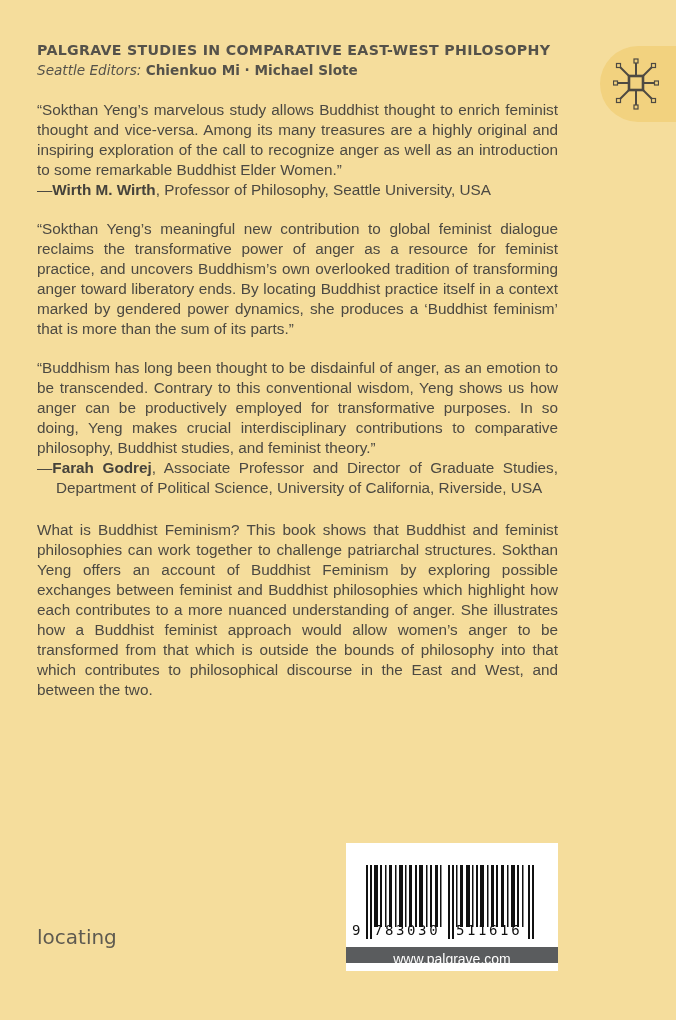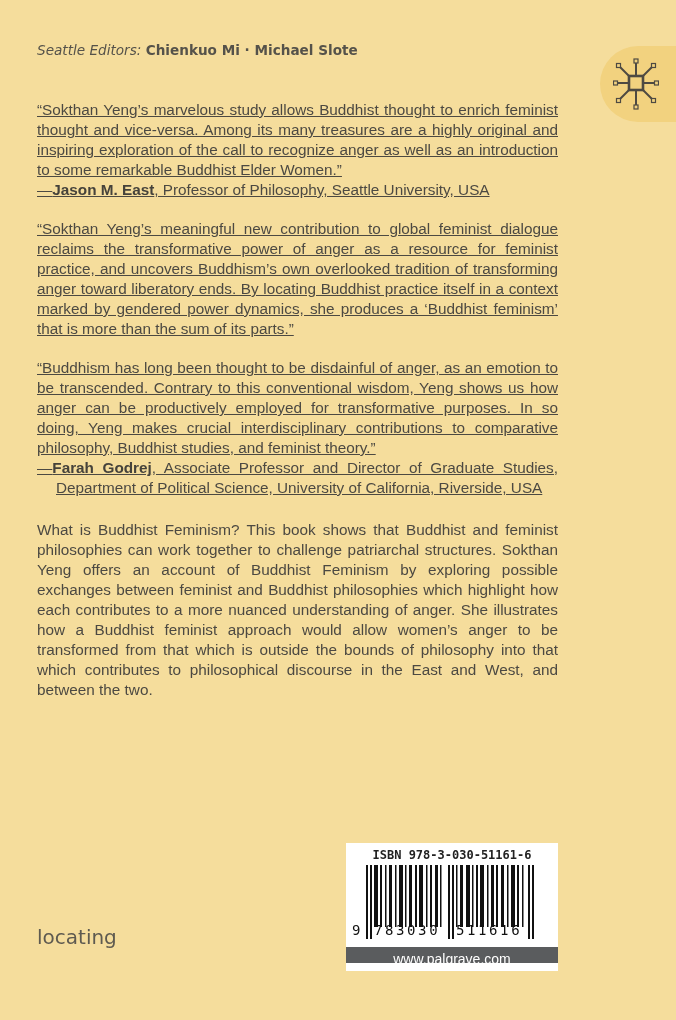--- a/index.html
+++ b/index.html
@@ -32,21 +32,21 @@
   .logo-badge svg { position: absolute; left: 13px; top: 10px; }
 
   .content {
     position: absolute; left: 37px; top: 100px; width: 521px;
     font-size: 15.3px; line-height: 20px; color: #4c4942;
   }
   .quote p { margin: 0; text-align: justify; }
   .quote p.last { text-align-last: left; }
   .attrib { margin: 0; padding-left: 19px; text-indent: -19px; text-align: left; }
   .attrib b { font-weight: bold; color: #45423b; }
-  .quote { margin-bottom: 19px; text-decoration: underline; }
+  .quote { margin-bottom: 19px; }
   .blurb { margin: 22px 0 0 0; text-align: justify; }
   .bio { margin: 20px 0 0 0; }
   .bio b { font-weight: bold; color: #45423b; }
 
   .barcode-box {
     position: absolute; left: 346px; top: 843px; width: 212px; height: 128px;
     background: #ffffff;
   }
   .isbn-text {
     position: absolute; left: 0; top: 5px; width: 212px; text-align: center;
@@ -68,20 +68,21 @@
     position: absolute; left: 37px; top: 925px; color: #5e5a50;
     font-family: "DejaVu Sans", sans-serif;
   }
   .pl-1 { font-size: 27px; line-height: 26px; letter-spacing: -0.5px; }
   .pl-2 { font-size: 20px; line-height: 24px; letter-spacing: 0px; }
 </style>
 </head>
 <body>
 
 <div class="series">
+  <div class="series-title">PALGRAVE STUDIES IN COMPARATIVE EAST-WEST PHILOSOPHY</div>
   <div class="series-editors">
     <span class="ed-label">Seattle Editors:</span>
     <span class="ed-names">Chienkuo Mi · Michael Slote</span>
   </div>
 </div>
 
 <div class="logo-badge">
   <svg width="46" height="56" viewBox="0 0 46 56">
     <g stroke="#4e4a42" stroke-width="2" fill="none">
       <rect x="16" y="20" width="14" height="14" stroke-width="2.6"></rect>
@@ -103,40 +104,39 @@
       <rect x="38.5" y="7.5" width="4" height="4"></rect>
       <rect x="3.5" y="42.5" width="4" height="4"></rect>
       <rect x="38.5" y="42.5" width="4" height="4"></rect>
     </g>
   </svg>
 </div>
 
 <div class="content">
   <div class="quote">
     <p class="last">“Sokthan Yeng’s marvelous study allows Buddhist thought to enrich feminist thought and vice-versa. Among its many treasures are a highly original and inspiring exploration of the call to recognize anger as well as an introduction to some remarkable Buddhist Elder Women.”</p>
-    <p class="attrib"><span>—</span><b>Jason M. East</b><span>, Professor of Philosophy, Seattle University, USA</span></p>
+    <p class="attrib"><span>—</span><b>Wirth M. Wirth</b><span>, Professor of Philosophy, Seattle University, USA</span></p>
   </div>
   <div class="quote">
     <p class="last">“Sokthan Yeng’s meaningful new contribution to global feminist dialogue reclaims the transformative power of anger as a resource for feminist practice, and uncovers Buddhism’s own overlooked tradition of transforming anger toward liberatory ends. By locating Buddhist practice itself in a context marked by gendered power dynamics, she produces a ‘Buddhist feminism’ that is more than the sum of its parts.”</p>
   </div>
   <div class="quote">
     <p class="last">“Buddhism has long been thought to be disdainful of anger, as an emotion to be transcended. Contrary to this conventional wisdom, Yeng shows us how anger can be productively employed for transformative purposes. In so doing, Yeng makes crucial interdisciplinary contributions to comparative philosophy, Buddhist studies, and feminist theory.”</p>
     <p class="attrib"><span>—</span><b>Farah Godrej</b><span>, Associate Professor and Director of Graduate Studies, Department of Political Science, University of California, Riverside, USA</span></p>
   </div>
 
   <p class="blurb">What is Buddhist Feminism? This book shows that Buddhist and feminist philosophies can work together to challenge patriarchal structures. Sokthan Yeng offers an account of Buddhist Feminism by exploring possible exchanges between feminist and Buddhist philosophies which highlight how each contributes to a more nuanced understanding of anger. She illustrates how a Buddhist feminist approach would allow women’s anger to be transformed from that which is outside the bounds of philosophy into that which contributes to philosophical discourse in the East and West, and between the two.</p>
 
 </div>
 
 <div class="publisher-logo">
   <div class="pl-2">locating</div>
 </div>
 
 <div class="barcode-box">
-  <div class="isbn-text">ISBN 978-3-030-51161-6</div>
   <svg class="bars" width="186" height="78" viewBox="0 0 186 78">
     <g fill="#111">
       <rect x="6" y="0" width="2" height="74"></rect>
         <rect x="10" y="0" width="2" height="74"></rect>
       <rect x="14" y="0" width="4" height="62"></rect>
         <rect x="20" y="0" width="2" height="62"></rect>
       <rect x="25" y="0" width="1.5" height="62"></rect>
         <rect x="29" y="0" width="3" height="62"></rect>
       <rect x="35" y="0" width="1.5" height="62"></rect>
         <rect x="39" y="0" width="4" height="62"></rect>

